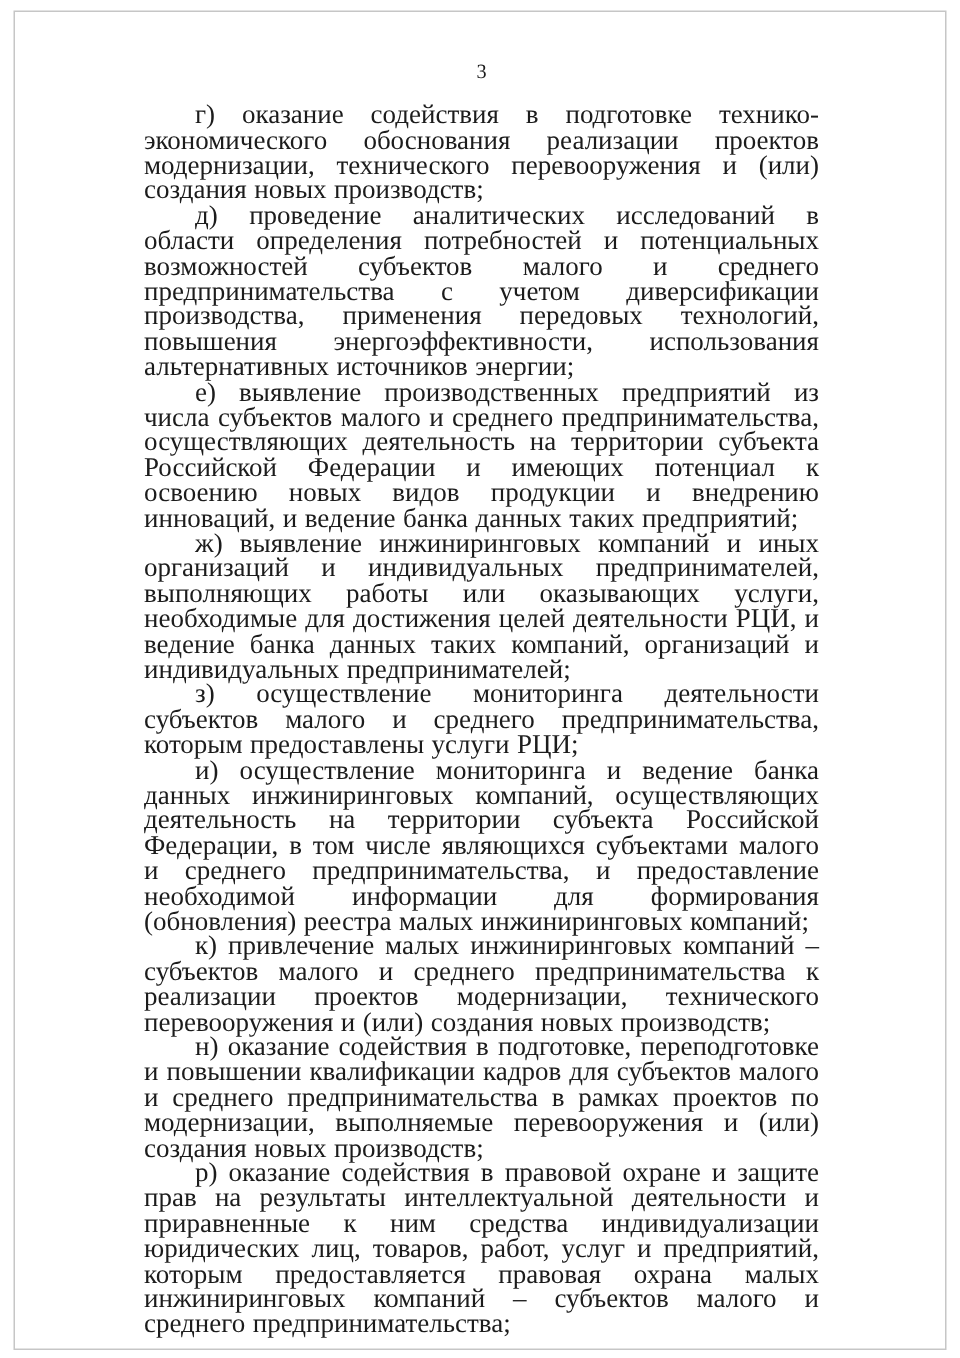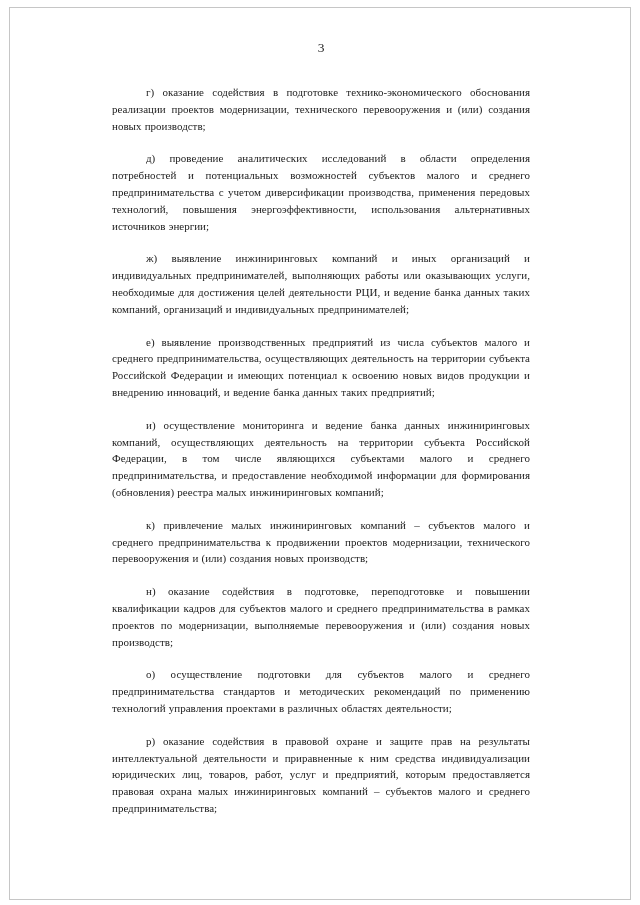--- a/index.html
+++ b/index.html
@@ -33,38 +33,38 @@
     font-size: 13.5px;
     line-height: 16px;
   }
   .text-block {
     position: absolute;
     top: 68px;
     left: 96px;
     width: 450px;
   }
   .text-block p.para {
-    margin: 16px;
-    font-size: 11px;
+    margin: 0;
+    font-size: 18px;
     line-height: 16.8px;
     text-align: justify;
     text-indent: 34px;
     word-spacing: 0.5px;
   }
 </style>
 </head>
 <body>
 
 <div class="scan-frame"></div>
 
 <div class="page-number">3</div>
 
 <div class="text-block">
     <p class="para">г) оказание содействия в подготовке технико-экономического обоснования реализации проектов модернизации, технического перевооружения и (или) создания новых производств;</p>
     <p class="para">д) проведение аналитических исследований в области определения потребностей и потенциальных возможностей субъектов малого и среднего предпринимательства с учетом диверсификации производства, применения передовых технологий, повышения энергоэффективности, использования альтернативных источников энергии;</p>
+    <p class="para">е) выявление производственных предприятий из числа субъектов малого и среднего предпринимательства, осуществляющих деятельность на территории субъекта Российской Федерации и имеющих потенциал к освоению новых видов продукции и внедрению инноваций, и ведение банка данных таких предприятий;</p>
     <p class="para">ж) выявление инжиниринговых компаний и иных организаций и индивидуальных предпринимателей, выполняющих работы или оказывающих услуги, необходимые для достижения целей деятельности РЦИ, и ведение банка данных таких компаний, организаций и индивидуальных предпринимателей;</p>
-    <p class="para">е) выявление производственных предприятий из числа субъектов малого и среднего предпринимательства, осуществляющих деятельность на территории субъекта Российской Федерации и имеющих потенциал к освоению новых видов продукции и внедрению инноваций, и ведение банка данных таких предприятий;</p>
+    <p class="para">з) осуществление мониторинга деятельности субъектов малого и среднего предпринимательства, которым предоставлены услуги РЦИ;</p>
     <p class="para">и) осуществление мониторинга и ведение банка данных инжиниринговых компаний, осуществляющих деятельность на территории субъекта Российской Федерации, в том числе являющихся субъектами малого и среднего предпринимательства, и предоставление необходимой информации для формирования (обновления) реестра малых инжиниринговых компаний;</p>
-    <p class="para">к) привлечение малых инжиниринговых компаний – субъектов малого и среднего предпринимательства к продвижении проектов модернизации, технического перевооружения и (или) создания новых производств;</p>
+    <p class="para">к) привлечение малых инжиниринговых компаний – субъектов малого и среднего предпринимательства к реализации проектов модернизации, технического перевооружения и (или) создания новых производств;</p>
     <p class="para">н) оказание содействия в подготовке, переподготовке и повышении квалификации кадров для субъектов малого и среднего предпринимательства в рамках проектов по модернизации, выполняемые перевооружения и (или) создания новых производств;</p>
-    <p class="para">о) осуществление подготовки для субъектов малого и среднего предпринимательства стандартов и методических рекомендаций по применению технологий управления проектами в различных областях деятельности;</p>
     <p class="para">р) оказание содействия в правовой охране и защите прав на результаты интеллектуальной деятельности и приравненные к ним средства индивидуализации юридических лиц, товаров, работ, услуг и предприятий, которым предоставляется правовая охрана малых инжиниринговых компаний – субъектов малого и среднего предпринимательства;</p>
   </div>
 
 </body></html>

